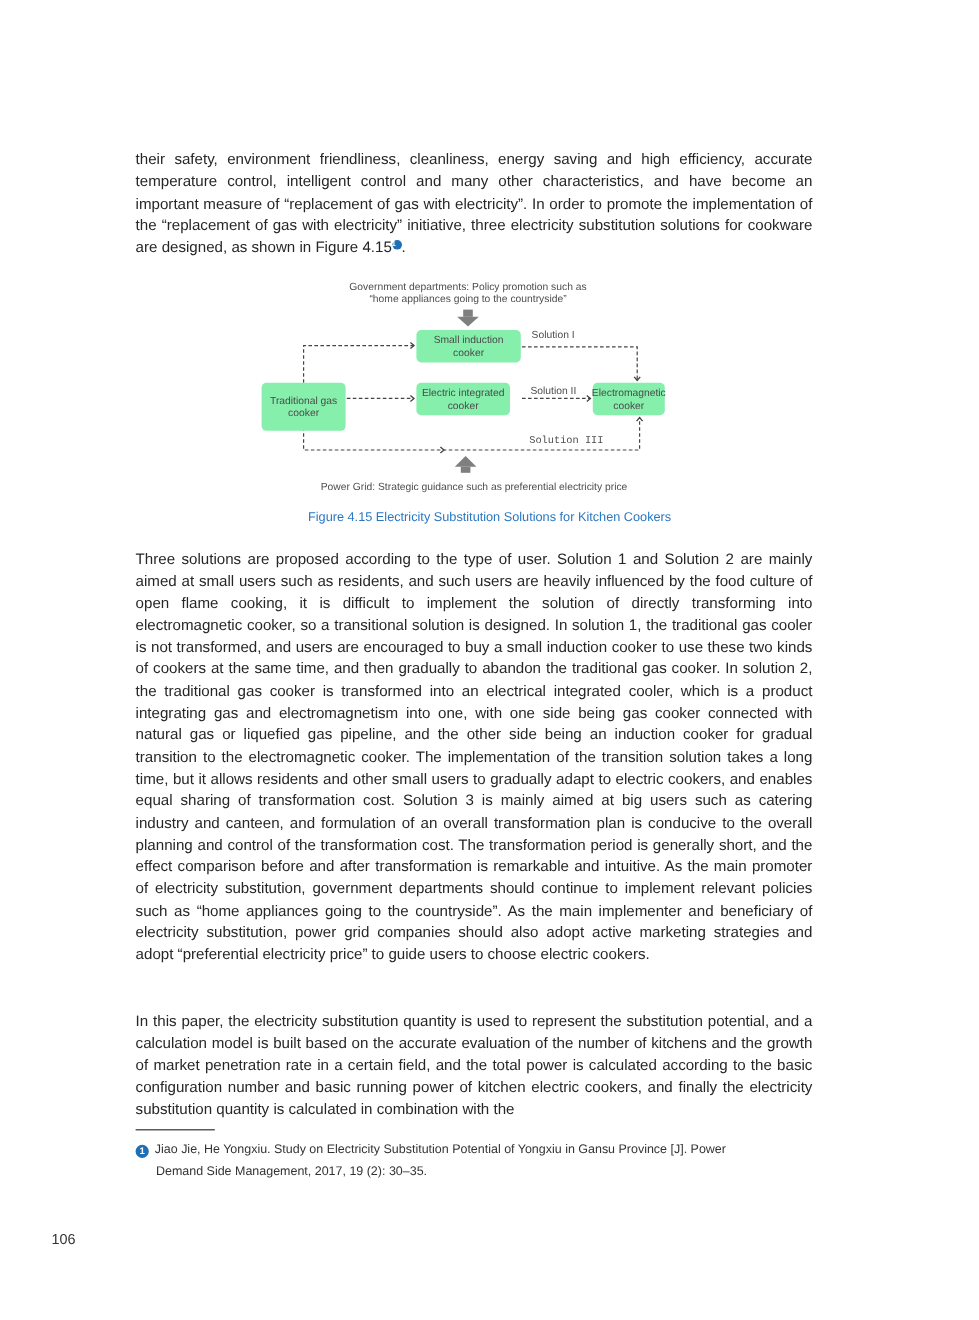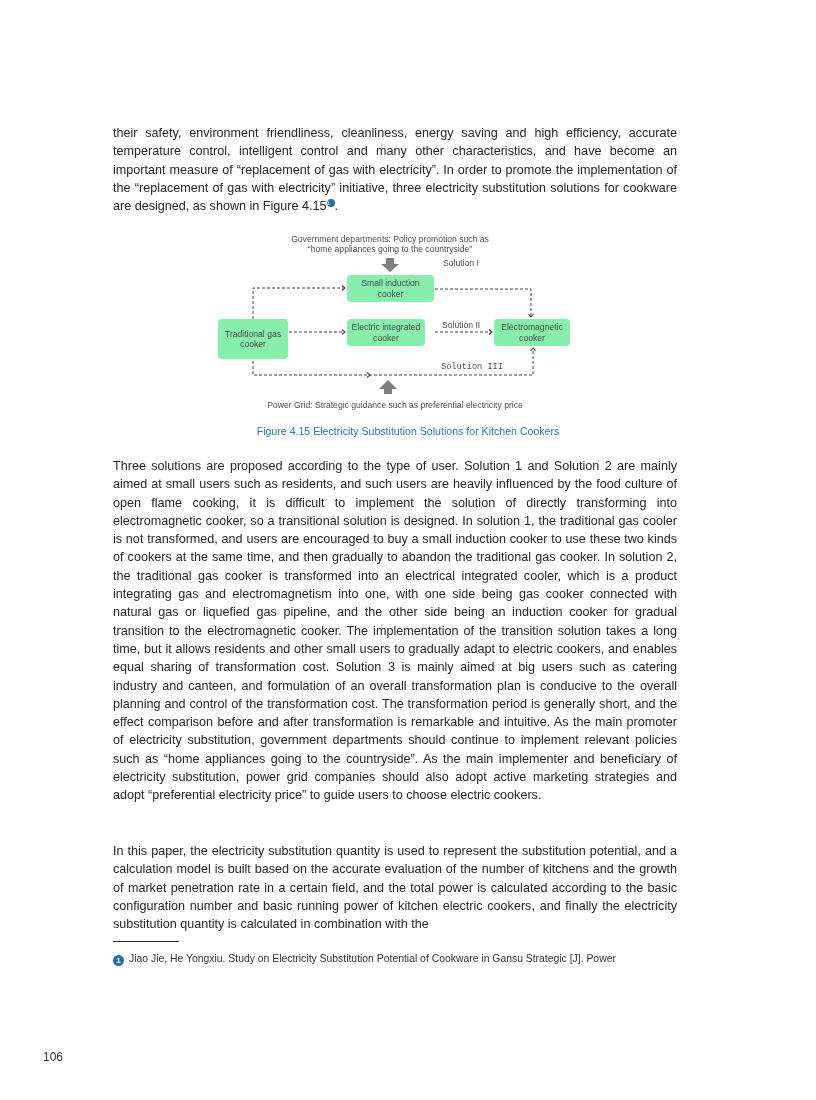--- a/index.html
+++ b/index.html
@@ -38,21 +38,21 @@
     position: absolute; left: 113px; top: 950px; width: 566px;
     font-size: 10.4px; line-height: 17.5px; color: #333;
   }
   .footnote .fn-badge {
     display: inline-block; width: 11px; height: 11px; border-radius: 50%;
     background: #1f6fb5; color: #fff; font-size: 8px; line-height: 11px;
     text-align: center; font-weight: bold; margin-right: 5px; vertical-align: -1px;
   }
   .footnote .fn-text { }
   .footnote .fn-line2 { display: block; padding-left: 17px; }
-  .pagenum { position: absolute; left: 43px; top: 1026px; font-size: 12px; color: #333; margin-top: 24px; }
+  .pagenum { position: absolute; left: 43px; top: 1026px; font-size: 12px; color: #333; }
 </style>
 </head>
 <body>
 
 <p class="para" style="top:124px;"><span>their safety, environment friendliness, cleanliness, energy saving and high efficiency, accurate temperature control, intelligent control and many other characteristics, and have become an important measure of “replacement of gas with electricity”. In order to promote the implementation of the “replacement of gas with electricity” initiative, three electricity substitution solutions for cookware are designed, as shown in Figure 4.15</span><span class="footmark">1</span><span>.</span></p>
 
 <div class="diagram">
   <svg width="816" height="450" viewBox="0 0 816 450">
     <g stroke="#444" stroke-width="1" stroke-dasharray="3,2" fill="none">
 
@@ -102,42 +102,43 @@
         <div>Traditional gas</div>
         <div>cooker</div>
       </div>
   </div>
   <div class="box" style="left:347px; top:319px; width:78px; height:27px;">
     <div>
         <div>Electric integrated</div>
         <div>cooker</div>
       </div>
   </div>
-  <div class="box" style="left:494px; top:319px; width:76px; height:27px;justify-content:center;">
+  <div class="box" style="left:494px; top:319px; width:60px; height:27px;justify-content:center;">
     <div>
         <div>Electromagnetic</div>
         <div>cooker</div>
       </div>
   </div>
 
-  <div class="dtext" style="left:443px; top:258px;">Solution I</div>
+  <div class="dtext" style="left:443px; top:274px;">Solution I</div>
   <div class="dtext" style="left:442px; top:320px;">Solution II</div>
   <div class="dtext" style="left:441px; top:362px;font-family:Liberation Mono, monospace;">Solution III</div>
 
   <div class="dtext" style="left:200px; top:400px; width:390px;">Power Grid: Strategic guidance such as preferential electricity price</div>
 </div>
 
 <div class="caption">
   <span class="num">Figure 4.15</span>
   <span>Electricity Substitution Solutions for Kitchen Cookers</span>
 </div>
 
 <p class="para" style="top:457px;">Three solutions are proposed according to the type of user. Solution 1 and Solution 2 are mainly aimed at small users such as residents, and such users are heavily influenced by the food culture of open flame cooking, it is difficult to implement the solution of directly transforming into electromagnetic cooker, so a transitional solution is designed. In solution 1, the traditional gas cooler is not transformed, and users are encouraged to buy a small induction cooker to use these two kinds of cookers at the same time, and then gradually to abandon the traditional gas cooker. In solution 2, the traditional gas cooker is transformed into an electrical integrated cooler, which is a product integrating gas and electromagnetism into one, with one side being gas cooker connected with natural gas or liquefied gas pipeline, and the other side being an induction cooker for gradual transition to the electromagnetic cooker. The implementation of the transition solution takes a long time, but it allows residents and other small users to gradually adapt to electric cookers, and enables equal sharing of transformation cost. Solution 3 is mainly aimed at big users such as catering industry and canteen, and formulation of an overall transformation plan is conducive to the overall planning and control of the transformation cost. The transformation period is generally short, and the effect comparison before and after transformation is remarkable and intuitive. As the main promoter of electricity substitution, government departments should continue to implement relevant policies such as “home appliances going to the countryside”. As the main implementer and beneficiary of electricity substitution, power grid companies should also adopt active marketing strategies and adopt “preferential electricity price” to guide users to choose electric cookers.</p>
 
 <p class="para" style="top:842px;">In this paper, the electricity substitution quantity is used to represent the substitution potential, and a calculation model is built based on the accurate evaluation of the number of kitchens and the growth of market penetration rate in a certain field, and the total power is calculated according to the basic configuration number and basic running power of kitchen electric cookers, and finally the electricity substitution quantity is calculated in combination with the</p>
 
 <div class="footrule"></div>
 
 <div class="footnote">
-  <span class="fn-badge">1</span><span class="fn-text">Jiao Jie, He Yongxiu. Study on Electricity Substitution Potential of Cookware in Gansu Strategic [J]. Power</span>
+  <span class="fn-badge">1</span><span class="fn-text">Jiao Jie, He Yongxiu. Study on Electricity Substitution Potential of Yongxiu in Gansu Province [J]. Power</span>
+  <span class="fn-line2">Demand Side Management, 2017, 19 (2): 30–35.</span>
 </div>
 
 <div class="pagenum">106</div>
 
 </body></html>

